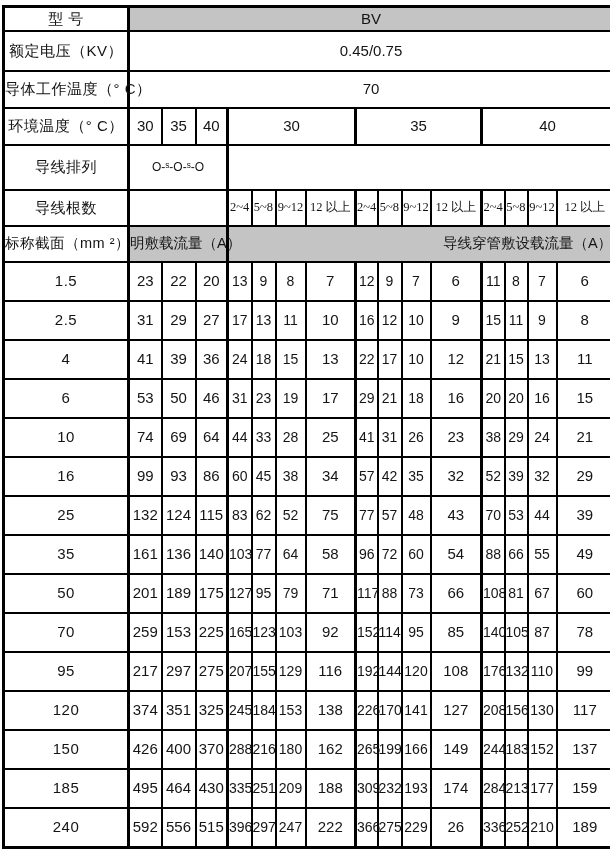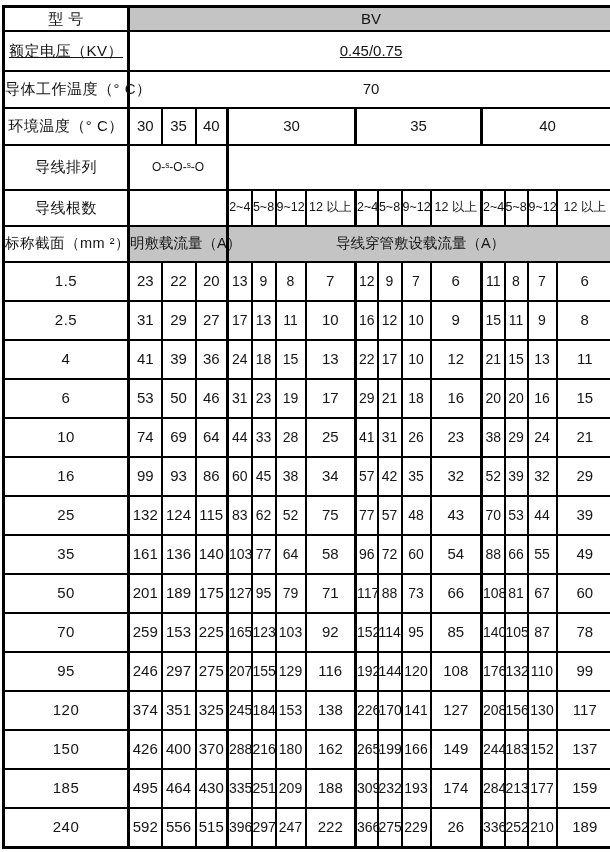--- a/index.html
+++ b/index.html
@@ -22,28 +22,28 @@
     padding:0;
     white-space:nowrap;
     overflow:visible;
     font-size:15px;
     line-height:1.1;
   }
   td.grp{border-left-width:3px;}
   td.lbl{font-size:15px;letter-spacing:0.5px;}
   td.fill{background:#c4c4c4;}
   td.sm{font-size:14px;}
-  td.wc{font-size:12.5px;}
+  td.wc{font-size:12.5px;font-family:Liberation Serif, serif;}
   tr.r1 td{height:22px;}
-  tr.r2 td{height:38px;text-decoration:underline;}
+  tr.r2 td{height:38px;}
   tr.r3 td{height:35px;}
   tr.r4 td{height:35px;}
   tr.r5 td{height:43px;}
   tr.r6 td{height:34px;}
-  tr.r7 td{height:34px;}
+  tr.r7 td{height:34px;text-align:right;}
   tr.dr td{height:37px;}
   tr.r5 td.arr{font-size:12px;}
   tr.r7 td{font-size:14.5px;}
 </style>
 </head>
 <body>
 
 <table>
   <colgroup>
     <col style="width:125px">
@@ -296,21 +296,21 @@
         <td class="sm">114</td>
         <td class="sm">95</td>
         <td>85</td>
         <td class="grp sm">140</td>
         <td class="sm">105</td>
         <td class="sm">87</td>
         <td>78</td>
       </tr>
       <tr class="dr">
         <td class="lbl">95</td>
-        <td class="grp">246</td>
+        <td class="grp">217</td>
         <td>297</td>
         <td>275</td>
         <td class="grp sm">207</td>
         <td class="sm">155</td>
         <td class="sm">129</td>
         <td>116</td>
         <td class="grp sm">192</td>
         <td class="sm">144</td>
         <td class="sm">120</td>
         <td>108</td>

